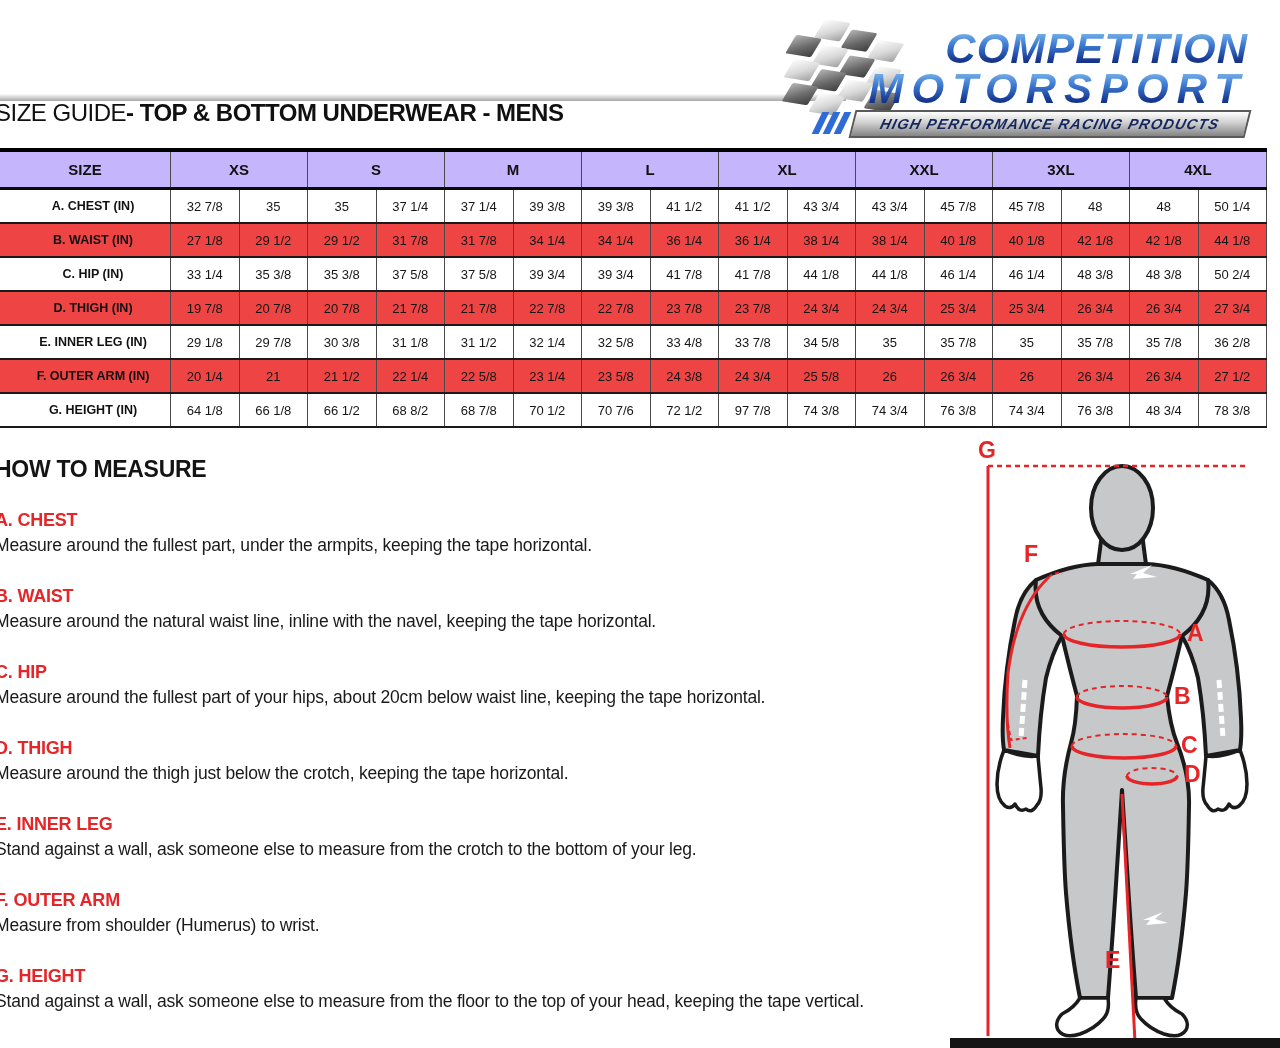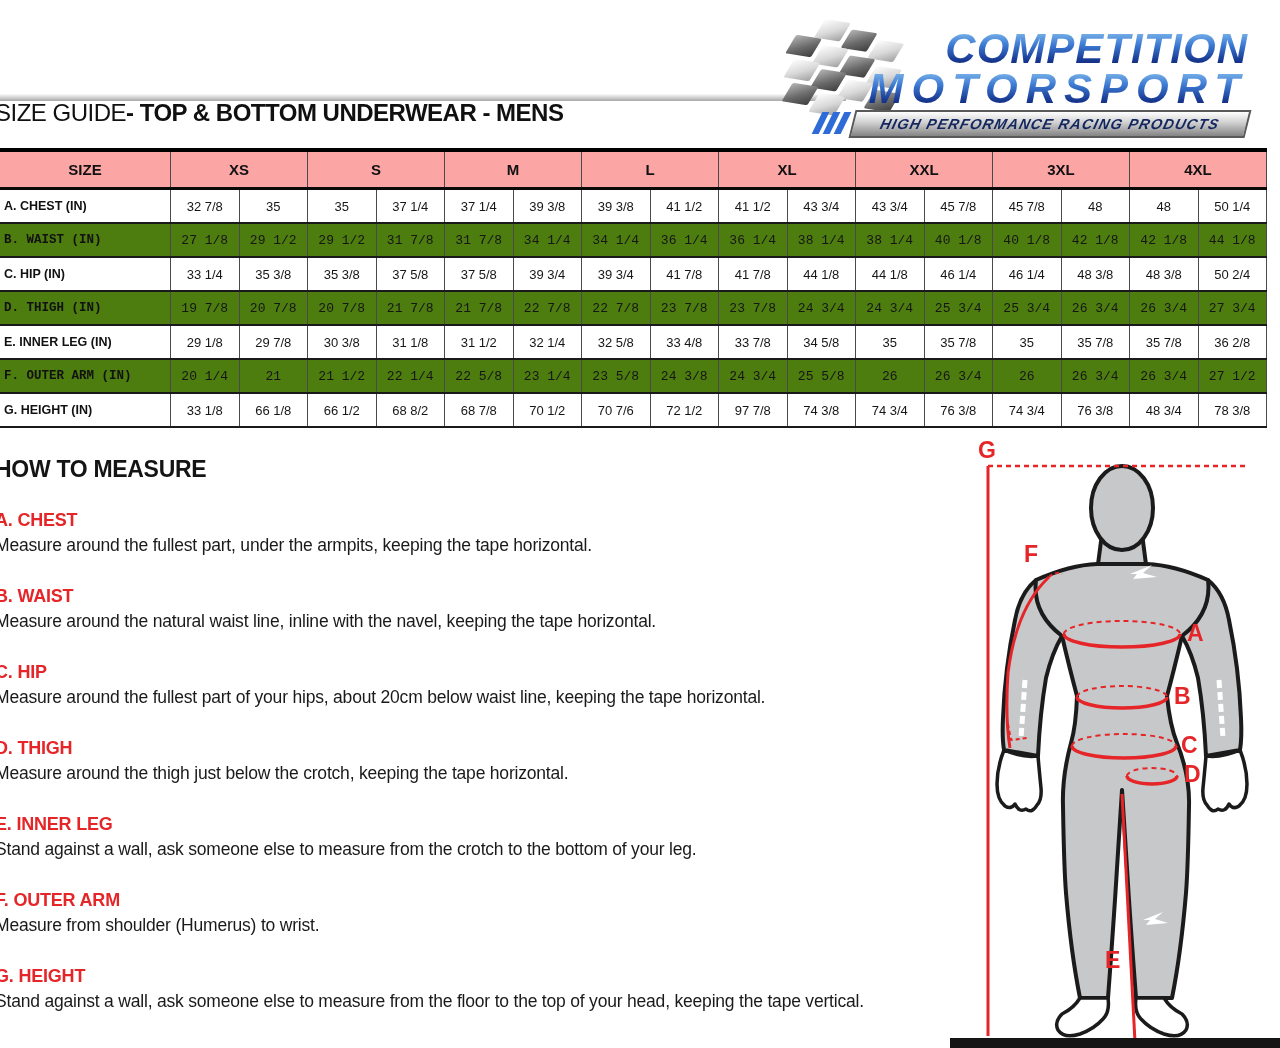--- a/index.html
+++ b/index.html
@@ -33,30 +33,30 @@
       display:flex;align-items:center;justify-content:center;}
   .banner span{font-style:italic;font-weight:700;font-size:14.5px;letter-spacing:1.2px;
       color:#13275e;white-space:nowrap;}
   .slashes{position:absolute;right:404px;top:90px;display:flex;gap:4px;transform:skewX(-26deg);}
   .slashes div{width:7px;height:22px;background:#2e6bd6;}
 
   
   .size-table{position:absolute;left:0;top:148px;width:1267px;border-collapse:collapse;
       table-layout:fixed;font-family:inherit;}
   .size-table th,.size-table td{border:1px solid #4a4a4a;}
-  .size-table thead th{background:#fca5a5;height:33px;font-size:15px;font-weight:700;
+  .size-table thead th{background:#c4b5fd;height:33px;font-size:15px;font-weight:700;
       border-top:4px solid #000;border-bottom:3px solid #0a0a0a;text-align:center;}
   .size-table th.corner{width:168px;border-left:none;}
-  .size-table tbody th{font-size:12.5px;font-weight:700;text-align:left;padding-left:4px;
+  .size-table tbody th{font-size:12.5px;font-weight:700;text-align:center;padding-left:17px;
       border-left:none;}
   .size-table tbody td{height:30px;text-align:center;font-size:13px;font-weight:500;
       color:#161616;}
   .size-table tbody tr{border-bottom:2px solid #1a1a1a;}
   .size-table tbody th,.size-table tbody td{border-bottom:2px solid #1a1a1a;}
-  .size-table tr.stripe th,.size-table tr.stripe td{background:#4d7c0f;font-family:Liberation Mono, monospace;}
+  .size-table tr.stripe th,.size-table tr.stripe td{background:#ef4444;}
 
   
   .measure{position:absolute;left:-5px;top:456px;width:960px;}
   .measure h2{margin:0 0 27px 0;font-size:23px;font-weight:700;color:#141414;letter-spacing:-0.3px;}
   .m-item{margin-bottom:30px;}
   .m-label{color:#e52528;font-weight:700;font-size:18px;margin-bottom:4px;letter-spacing:-0.2px;}
   .m-text{font-size:17.5px;color:#1a1a1a;letter-spacing:-0.2px;}
 
   
   .figure-svg{position:absolute;left:950px;top:438px;width:330px;height:610px;}
@@ -223,21 +223,21 @@
           <td>25 5/8</td>
           <td>26</td>
           <td>26 3/4</td>
           <td>26</td>
           <td>26 3/4</td>
           <td>26 3/4</td>
           <td>27 1/2</td>
         </tr>
         <tr>
           <th>G. HEIGHT (IN)</th>
-          <td>33 1/8</td>
+          <td>64 1/8</td>
           <td>66 1/8</td>
           <td>66 1/2</td>
           <td>68 8/2</td>
           <td>68 7/8</td>
           <td>70 1/2</td>
           <td>70 7/6</td>
           <td>72 1/2</td>
           <td>97 7/8</td>
           <td>74 3/8</td>
           <td>74 3/4</td>

